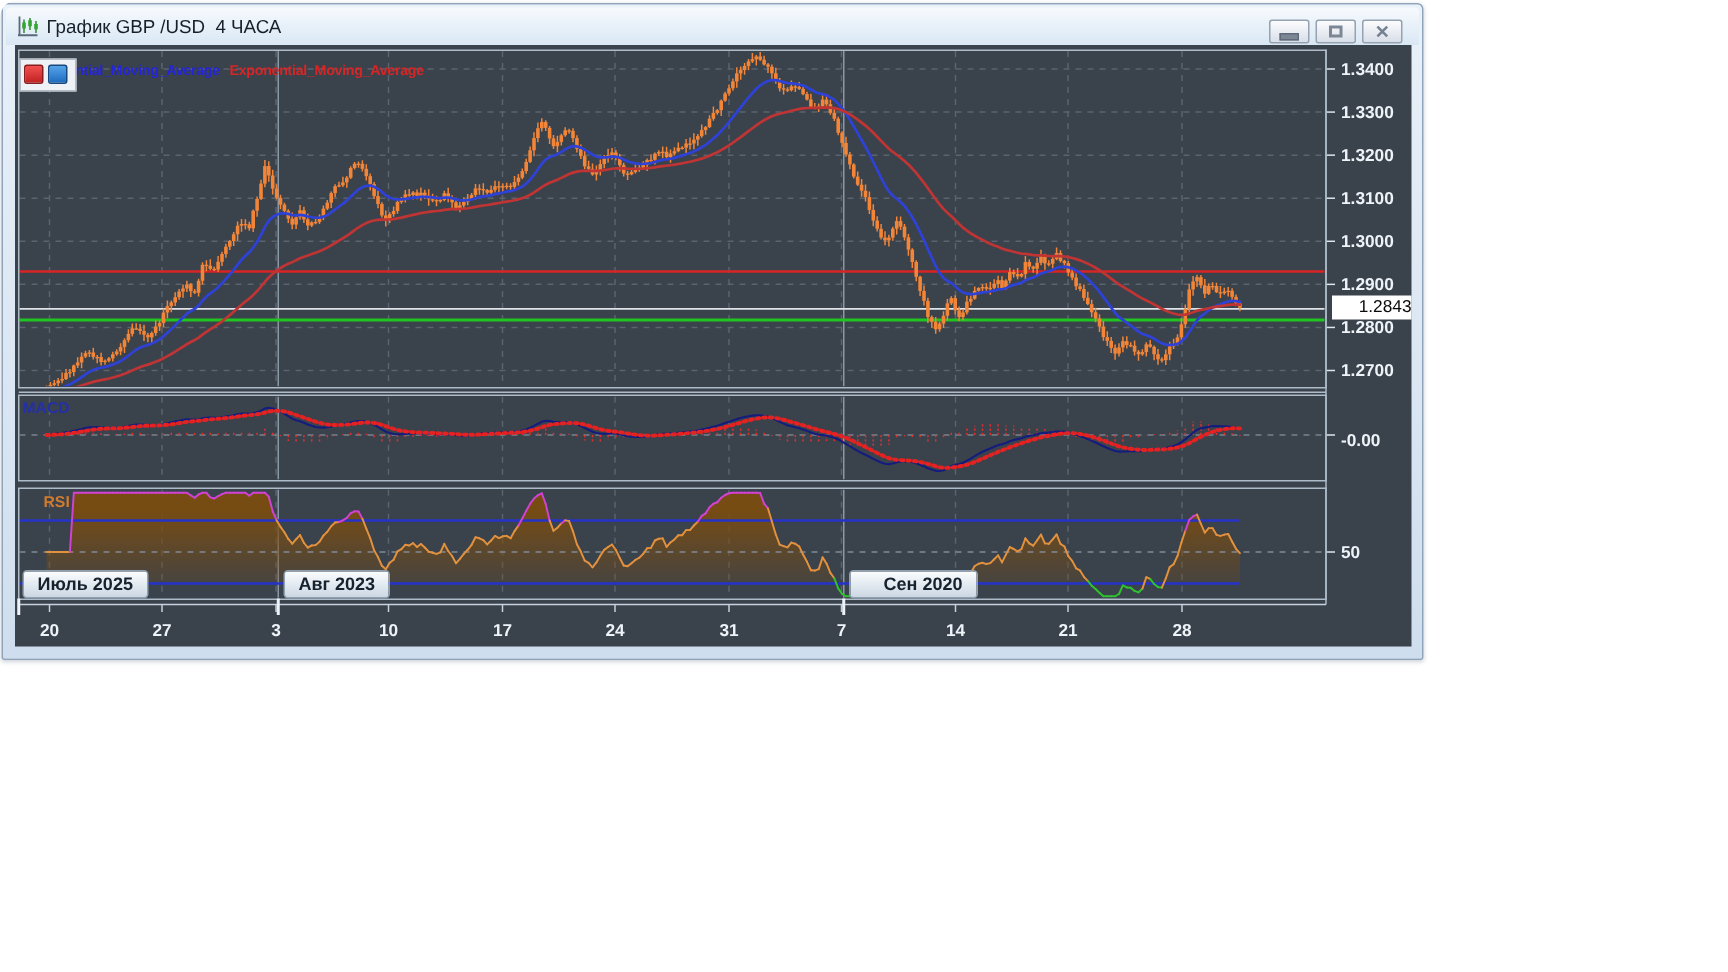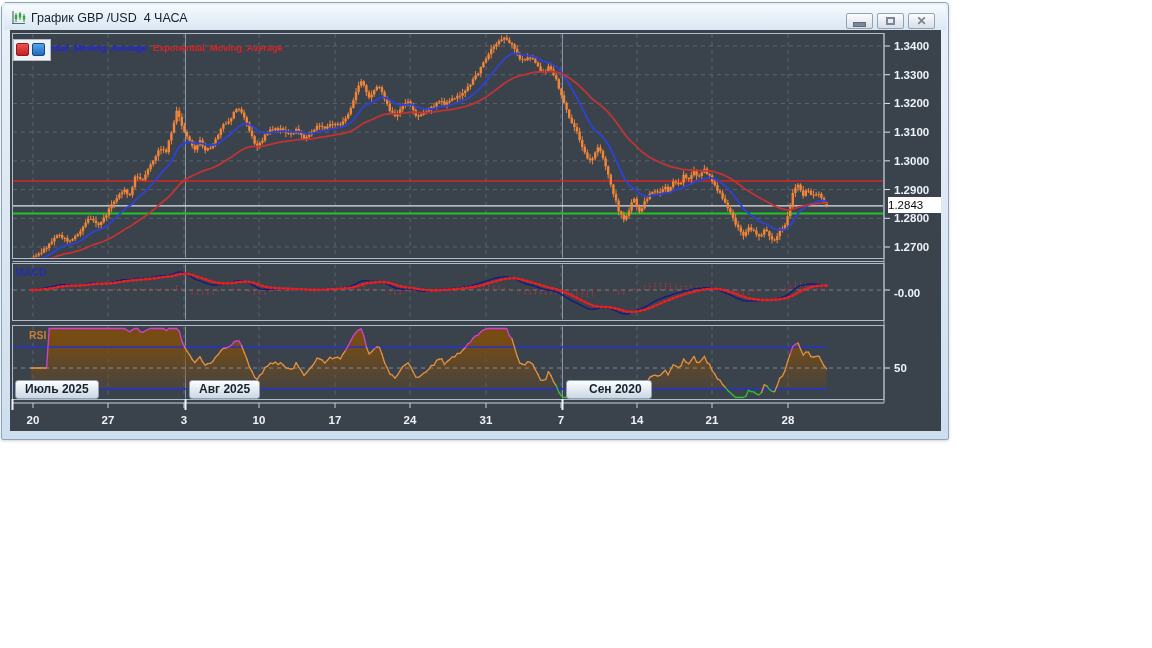--- a/index.html
+++ b/index.html
@@ -36,21 +36,21 @@
   .sq{position:absolute;top:3px;width:13px;height:13px;border-radius:2px;box-sizing:border-box;}
   .sq-red{left:2px;background:linear-gradient(#f05050,#c22222);border:1px solid #871d1d;}
   .sq-blue{left:18px;background:linear-gradient(#55a4e8,#1f6cc0);border:1px solid #17497e;}
   .macd-label{position:absolute;left:15px;top:266px;font-size:10.5px;font-weight:bold;color:#2330a8;z-index:4;}
   .rsi-label{position:absolute;left:29px;top:329px;font-size:10.5px;font-weight:bold;color:#cf7c30;z-index:4;}
   .month-box{position:absolute;top:380px;height:17px;line-height:16px;padding:0 9px;
              background:linear-gradient(#fbfdfe,#ccd8e4);border:1px solid #8fa0b0;border-radius:3px;
              font-size:12px;font-weight:bold;color:#16222e;z-index:6;}
   .m-jul{left:15px;} .m-aug{left:189px;} .m-sep{left:566px;padding-left:22px;}
   .cur-price{position:absolute;left:888px;top:197px;width:53px;height:16px;line-height:16px;
-             background:#ffffff;color:#0a0a0a;font-size:11.5px;text-align:left;z-index:6;}
+             background:#ffffff;color:#0a0a0a;font-size:11.5px;text-align:right;z-index:6;}
 </style>
 </head>
 <body>
 
 <div class="page">
 
   <div class="window">
     <div class="titlebar">
       <svg class="title-icon" viewBox="0 0 16 16">
         <line x1="2" y1="1" x2="2" y2="14" stroke="#5a6a7a" stroke-width="1.2"></line>
@@ -1299,18 +1299,18 @@
   <span class="legend-red">Exponential_Moving_Average</span>
   <div class="legend-box">
     <span class="sq sq-red"></span>
     <span class="sq sq-blue"></span>
   </div>
 
   <div class="macd-label">MACD</div>
   <div class="rsi-label">RSI</div>
 
   <div class="month-box m-jul">Июль 2025</div>
-  <div class="month-box m-aug">Авг 2025</div>
+  <div class="month-box m-aug">Авг 2023</div>
   <div class="month-box m-sep">Сен 2020</div>
 
   <div class="cur-price">1.2843</div>
 
 </div>
 
 </body></html>

